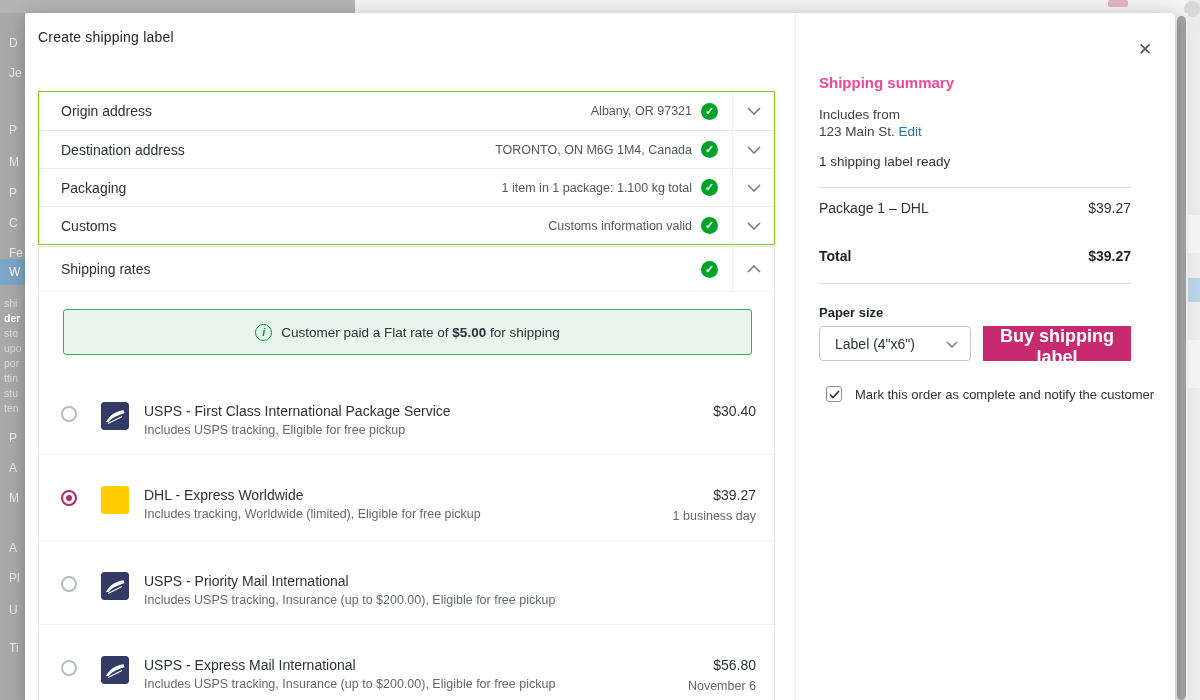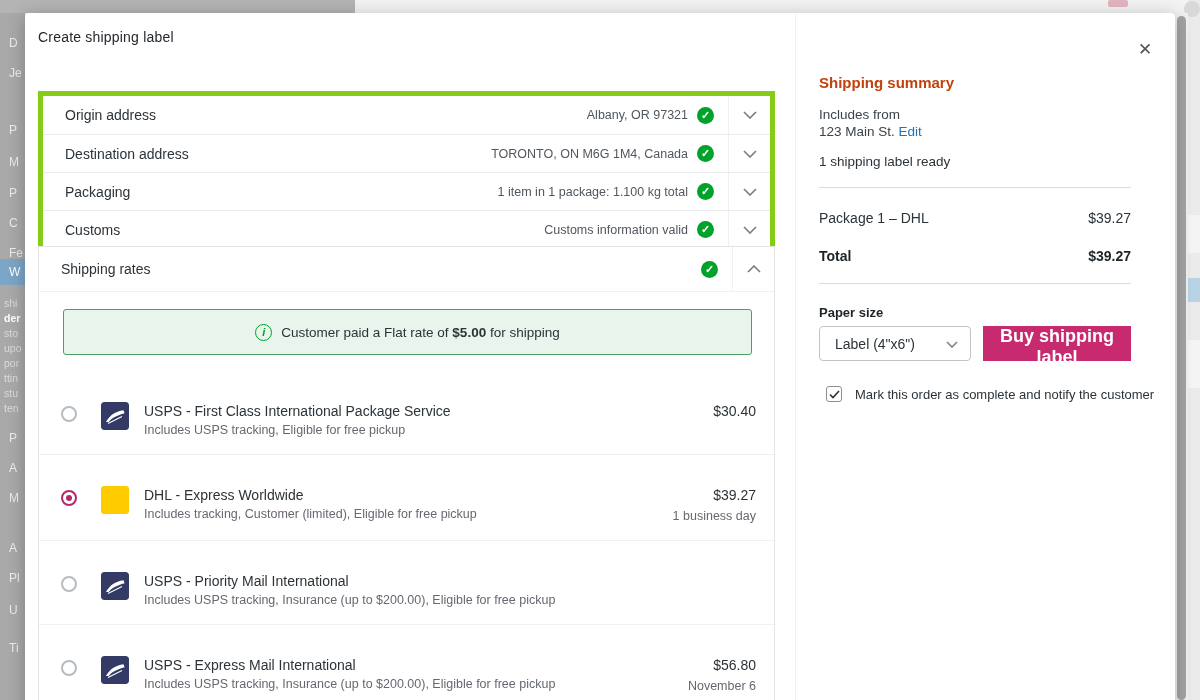--- a/index.html
+++ b/index.html
@@ -28,21 +28,21 @@
   #scroll-thumb { left:1177px; top:16px; width:9px; height:684px; background:#a4a4a4; border-radius:5px; }
 
   
   #modal { left:25px; top:13px; width:1150px; height:700px; background:#ffffff;
            border-radius:4px 4px 0 0; box-shadow:0 3px 18px rgba(0,0,0,.25); }
   #modal-title { left:13px; top:16px; font-size:14px; color:#23282d; letter-spacing:.2px; }
   #close-button { left:1108px; top:24px; width:24px; height:24px; font-size:17px; color:#50575e;
                   display:flex; align-items:center; justify-content:center; cursor:pointer; }
 
   
-  #accordion { left:13px; top:78px; width:737px; border:5px solid #84cc16; background:#fff; }
+  #accordion { left:13px; top:78px; width:737px; border:1px solid #84cc16; background:#fff; }
   .acc-row { display:flex; align-items:center; height:38px; padding-left:22px; background:#fff; cursor:pointer; }
   .acc-row + .acc-row { border-top:1px solid #e8eaec; }
   .acc-label { font-size:14px; color:#2c3338; flex:1; }
   .acc-status { font-size:12.5px; color:#50575e; margin-right:9px; }
   .check-circle { width:17px; height:17px; border-radius:50%; background:var(--green,#00a32a); color:#fff;
                   font-size:11px; font-weight:bold; display:flex; align-items:center; justify-content:center; flex:none; }
   .chev-cell { width:42px; align-self:stretch; margin-left:14px; border-left:1px solid #f0f0f1;
                display:flex; align-items:center; justify-content:center; flex:none; }
 
   
@@ -73,28 +73,28 @@
   .dhl-text::before, .dhl-text::after { content:"‑"; font-size:7px; }
   .opt-text { flex:1; min-width:0; }
   .opt-title { font-size:14px; color:#2c3338; }
   .opt-sub { font-size:12.5px; color:#646970; margin-top:4px; }
   .opt-right { text-align:right; flex:none; }
   .opt-price { font-size:14px; color:#2c3338; }
   .opt-eta { font-size:12.5px; color:#646970; margin-top:6px; }
 
   
   #sidebar { left:770px; top:0; width:380px; height:700px; border-left:1px solid #f0f0f1; padding-left:23px; }
-  #summary-title { position:absolute; left:23px; top:61px; font-size:15px; font-weight:bold; color:#c2410c; }
+  #summary-title { position:absolute; left:23px; top:61px; font-size:15px; font-weight:bold; color:#ec4899; }
   #ship-from { position:absolute; left:23px; top:93px; font-size:13.5px; color:#3c434a; line-height:17px; }
   #edit-link { color:var(--link-blue,#2271b1); cursor:pointer; }
   #ready-text { position:absolute; left:23px; top:141px; font-size:13.5px; color:#2c3338; }
   .side-divider { position:absolute; left:23px; width:312px; border-top:1px solid #dcdcde; }
   #div1 { top:174px; } #div2 { top:270px; }
   .side-row { position:absolute; left:23px; width:312px; display:flex; justify-content:space-between; font-size:14px; color:#2c3338; }
-  #package-row { top:197px;align-items:center; }
+  #package-row { top:187px;align-items:center; }
   #total-row { top:235px; font-weight:bold; color:#1d2327; }
   #paper-label { position:absolute; left:23px; top:292px; font-size:13px; font-weight:bold; color:#1d2327;text-align:right; }
   #paper-select { position:absolute; left:23px; top:313px; width:152px; height:35px; border:1px solid #c3c4c7;
                   border-radius:4px; background:#fff; display:flex; align-items:center; padding-left:15px;
                   font-size:14px; color:#2c3338; cursor:pointer; }
   #paper-select .chev { position:absolute; right:12px; top:14px; }
   #buy-button { position:absolute; left:187px; top:313px; width:148px; height:35px; border:none; border-radius:0;
                 background:var(--accent-pink,#c72a6f); color:#fff; font-size:18px; font-weight:bold;
                 font-family:"Liberation Sans",sans-serif; cursor:pointer; }
   #mark-row { position:absolute; left:30px; top:373px; display:flex; align-items:flex-end; gap:13px; cursor:pointer; }
@@ -228,21 +228,21 @@
         </span>
       </div>
 
       <div class="option">
         <span class="radio checked"></span>
         <span class="logo dhl">
           <span class="dhl-text">DHL</span>
         </span>
         <span class="opt-text">
           <div class="opt-title">DHL - Express Worldwide</div>
-          <div class="opt-sub">Includes tracking, Customer (limited), Eligible for free pickup</div>
+          <div class="opt-sub">Includes tracking, Worldwide (limited), Eligible for free pickup</div>
         </span>
         <span class="opt-right">
           <div class="opt-price">$39.27</div>
           <div class="opt-eta">1 business day</div>
         </span>
       </div>
 
       <div class="option">
         <span class="radio"></span>
         <span class="logo usps">

